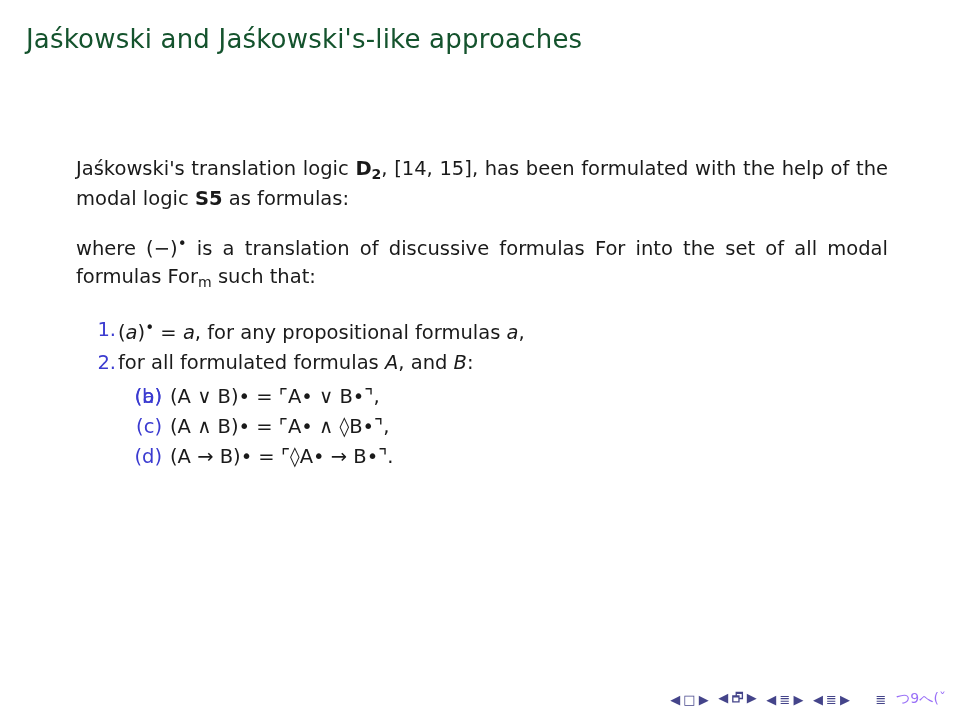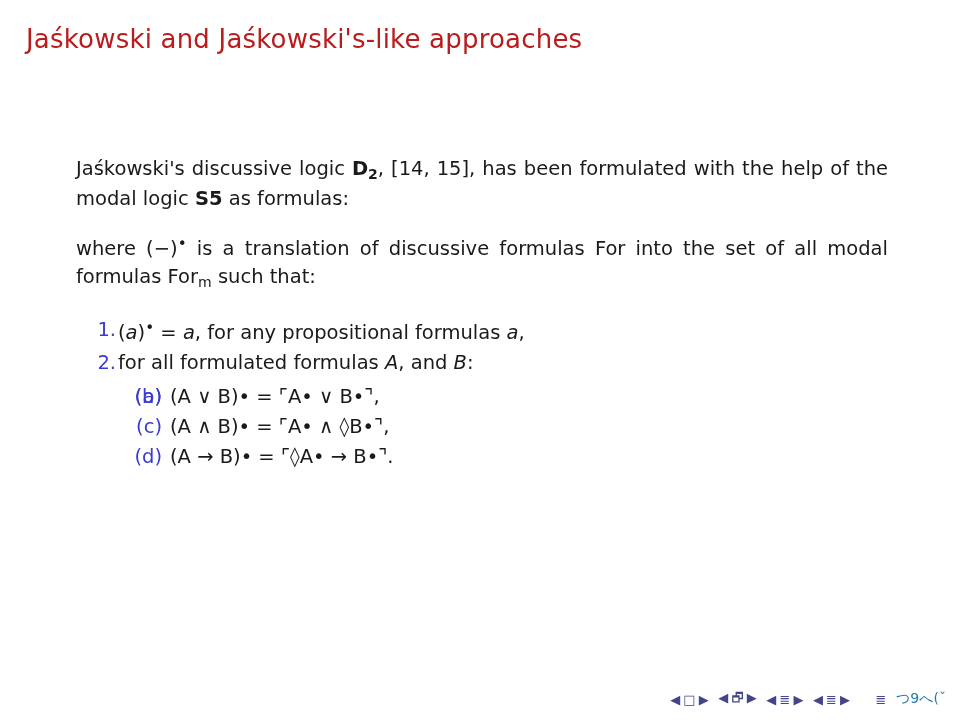--- a/index.html
+++ b/index.html
@@ -19,21 +19,21 @@
     position: absolute;
     left: 0; top: 0;
     width: 968px;
     height: 726px;
   }
   .slide-title {
     position: absolute;
     left: 26px;
     top: 24px;
     font-size: 26px;
-    color: #b91c1c;
+    color: #14532d;
     letter-spacing: 0.2px;
     white-space: nowrap;
   }
   .body-block {
     position: absolute;
     left: 76px;
     top: 155px;
     width: 812px;
   }
   .para {
@@ -122,34 +122,34 @@
     display: flex;
     align-items: center;
     gap: 3px;
     letter-spacing: -0.5px;
   }
   .nav-sep { width: 6px; }
   .nav-circles {
     display: flex;
     align-items: center;
     gap: 1px;
-    color: #0369a1;
+    color: #8b5cf6;
     font-size: 14px;
   }
 </style>
 </head>
 <body>
 
 <div class="slide">
 
   <div class="slide-title">Jaśkowski and Jaśkowski's-like approaches</div>
 
   <div class="body-block">
 
-    <div class="para"><span>Jaśkowski's discussive logic </span><b class="bf">D</b><b class="bf sub">2</b><span>, [14, 15], has been formulated with the help of the modal logic </span><b class="bf">S5</b><span> as formulas:</span></div>
+    <div class="para"><span>Jaśkowski's translation logic </span><b class="bf">D</b><b class="bf sub">2</b><span>, [14, 15], has been formulated with the help of the modal logic </span><b class="bf">S5</b><span> as formulas:</span></div>
 
 
     <div class="para last"><span>where (−)</span><span class="sup-dot">•</span><span> is a translation of discussive formulas For into the set of all modal formulas For</span><span class="sub">m</span><span> such that:</span></div>
 
     <ul class="enum">
 
       <li class="enum-item">
         <span class="enum-num">1.</span>
         <span><span>(</span><i class="it">a</i><span>)</span><span class="sup-dot">•</span><span> = </span><i class="it">a</i><span>, for any propositional formulas </span><i class="it">a</i><span>,</span></span>
       </li>

